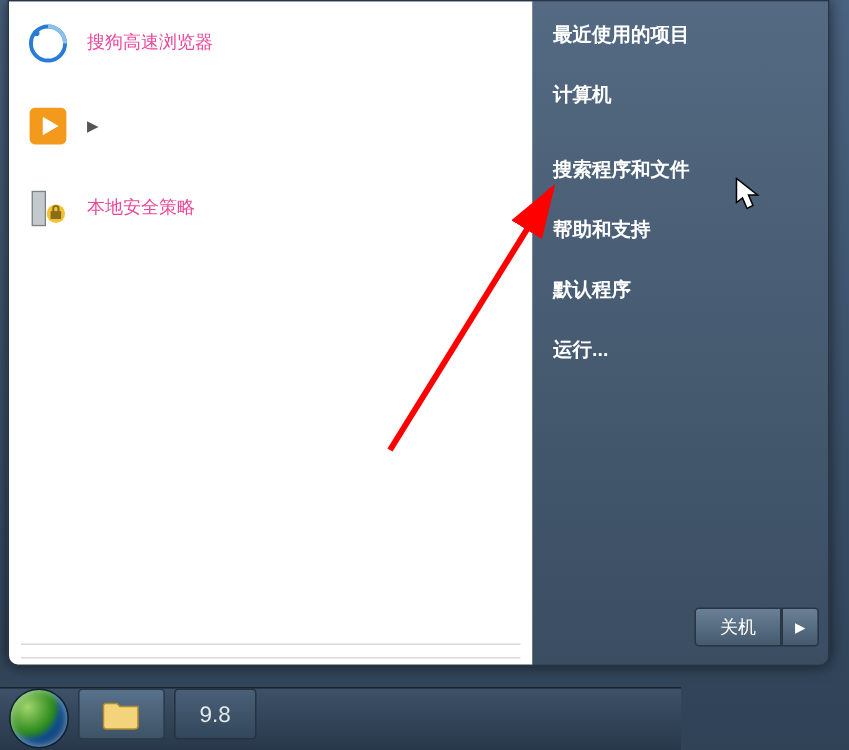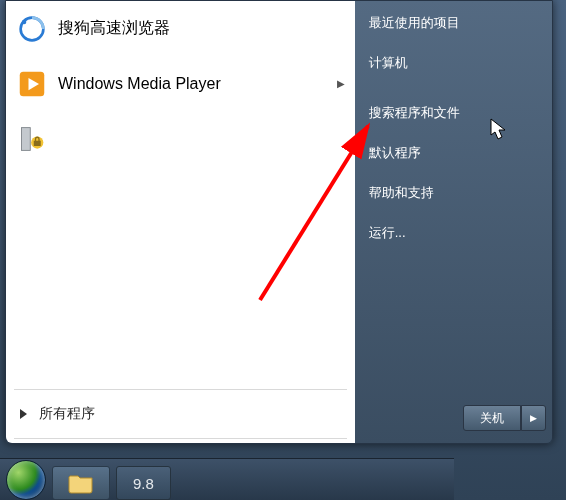--- a/index.html
+++ b/index.html
@@ -2,45 +2,45 @@
 <html><head>
 <meta charset="utf-8">
 <style>
   * { margin:0; padding:0; box-sizing:border-box; font-family:"Microsoft YaHei","Segoe UI",sans-serif; }
   body { width:566px; height:500px; overflow:hidden; background:linear-gradient(#4a6380,#2f4256); position:relative; }
   .startmenu { position:absolute; left:5px; top:0; width:548px; height:444px; display:flex; box-shadow:0 0 10px rgba(0,0,0,.6); border:1px solid #263445; border-radius:0 0 6px 6px; }
   .left-pane { width:350px; background:#ffffff; display:flex; flex-direction:column; border-radius:0 0 0 6px; }
   .program-list { flex:1; overflow:hidden; }
   .program-item { height:55px; display:flex; align-items:center; padding:0 10px; cursor:pointer; }
   .program-item .icon { width:32px; height:32px; display:flex; align-items:center; justify-content:center; margin-right:10px; }
-  .program-item .label { font-size:16px; color:#000000; flex:1; }
+  .program-item .label { font-size:12px; color:#ec4899; flex:1; }
   .program-item .arrow { color:#555; font-size:10px; }
   .divider { height:1px; background:#d9d9d9; margin:4px 8px; }
   .allprograms { height:40px; display:flex; align-items:center; padding:0 14px; cursor:pointer; }
   .allprograms .tri { width:0;height:0;border-top:5px solid transparent;border-bottom:5px solid transparent;border-left:7px solid #333;margin-right:12px; }
   .allprograms .label { font-size:14px; color:#2a2a2a; font-weight:500; }
   .search-wrap { padding:8px; }
   .search-box { height:28px; border:1px solid #7a7a7a; border-radius:2px; display:flex; align-items:center; background:#fff; }
   .search-box input { flex:1; border:none; outline:none; font-size:13px; font-style:italic; color:#666; padding:0 8px; background:transparent; }
   .search-box .mag { padding:0 8px; color:#3b5998; }
 
   .right-pane { width:198px; background:linear-gradient(#546a82,#3a4d61); display:flex; flex-direction:column; padding-top:2px; border-radius:0 0 6px 0; }
-  .right-item { height:40px; display:flex; align-items:center; padding:0 14px; color:#fff; font-size:13px; cursor:pointer; }
+  .right-item { height:40px; display:flex; align-items:center; padding:0 14px; color:#fff; font-size:13px; cursor:pointer;font-weight:bold; }
   .right-item.selected { background:linear-gradient(#7e94aa,#576d82); border:1px solid #2c3a48; border-radius:3px; margin:2px 6px; height:34px; }
   .right-gap { height:10px; }
 
   .shutdown-wrap { margin:8px 6px 12px auto; display:flex;justify-content:space-between; }
   .shutdown-btn { height:26px; border:1px solid #2a3544; background:linear-gradient(#6a8096,#455a6e); color:#fff; font-size:12px; display:flex; align-items:center; border-radius:3px; cursor:pointer; }
   .shutdown-main { padding:0 16px; border-right:1px solid #2a3544; border-top-right-radius:0; border-bottom-right-radius:0; }
   .shutdown-arrow { padding:0 8px; border-top-left-radius:0; border-bottom-left-radius:0; }
 
   .cursor { position:absolute; left:490px; top:118px; pointer-events:none; }
   .red-arrow { position:absolute; left:140px; top:100px; pointer-events:none; }
 
-  .taskbar { position:absolute; left:0; bottom:0; width:454px; height:42px; background:linear-gradient(#3d5168,#28384a); display:flex; align-items:flex-end; padding:0 6px; border-top:1px solid #1a2430; }
+  .taskbar { position:absolute; left:0; bottom:0; width:454px; height:42px; background:linear-gradient(#3d5168,#28384a); display:flex; align-items:flex-start; padding:0 6px; border-top:1px solid #1a2430; }
   .orb { width:40px; height:40px; border-radius:50%; background:radial-gradient(circle at 30% 30%, #a1d66a, #2e8b1f 45%, #0e4b8c 60%, #082a4f); border:1px solid #123; margin-right:6px; cursor:pointer; box-shadow:inset 0 0 6px rgba(255,255,255,.6); }
   .task-btn { height:34px; min-width:58px; background:linear-gradient(#58718a,#3e5366); border:1px solid #2a3a4a; border-radius:3px; display:flex; align-items:center; justify-content:center; margin-right:6px; cursor:pointer; }
   .task-seg { height:34px; padding:0 16px; background:linear-gradient(#4a6078,#33475b); border:1px solid #26333f; border-radius:3px; color:#e5e9ec; font-size:15px; display:flex; align-items:center; cursor:pointer; }
 
   
   .svg-w { width:28px; height:28px; }
 </style>
 </head>
 <body>
 
@@ -60,67 +60,63 @@
         <span class="label">搜狗高速浏览器</span>
       </div>
 
       <div class="program-item">
         <span class="icon">
           <svg class="svg-w" viewBox="0 0 32 32">
               <rect x="2" y="2" width="28" height="28" rx="4" fill="#f39a1c"></rect>
               <polygon points="12,9 24,16 12,23" fill="#fff"></polygon>
             </svg>
         </span>
-        <span class="label">Windows Media Player</span>
         <span class="arrow">▶</span>
       </div>
 
       <div class="program-item">
         <span class="icon">
           <svg class="svg-w" viewBox="0 0 32 32">
               <rect x="4" y="3" width="10" height="26" fill="#c4c9ce"></rect>
               <rect x="4" y="3" width="10" height="26" fill="none" stroke="#7b8187"></rect>
               <circle cx="22" cy="20" r="7" fill="#f1c233"></circle>
               <rect x="20" y="14" width="4" height="6" rx="2" fill="none" stroke="#8a6d1b" stroke-width="1.5"></rect>
               <rect x="18" y="18" width="8" height="6" fill="#8a6d1b"></rect>
             </svg>
         </span>
+        <span class="label">本地安全策略</span>
       </div>
 
 
 
     </div>
 
     <div class="divider"></div>
 
-    <div class="allprograms">
-      <span class="tri"></span>
-      <span class="label">所有程序</span>
-    </div>
 
     <div class="divider"></div>
 
   </div>
 
   <div class="right-pane">
     <div class="right-item">
         <span>最近使用的项目</span>
       </div>
     <div class="right-item">
         <span>计算机</span>
       </div>
     <div class="right-gap"></div>
     <div class="right-item">
         <span>搜索程序和文件</span>
       </div>
     <div class="right-item">
-        <span>默认程序</span>
+        <span>帮助和支持</span>
       </div>
     <div class="right-item">
-        <span>帮助和支持</span>
+        <span>默认程序</span>
       </div>
     <div class="right-item">
         <span>运行...</span>
       </div>
 
     <div style="flex:1"></div>
 
     <div class="shutdown-wrap">
       <div class="shutdown-btn shutdown-main">
           <span>关机</span>

